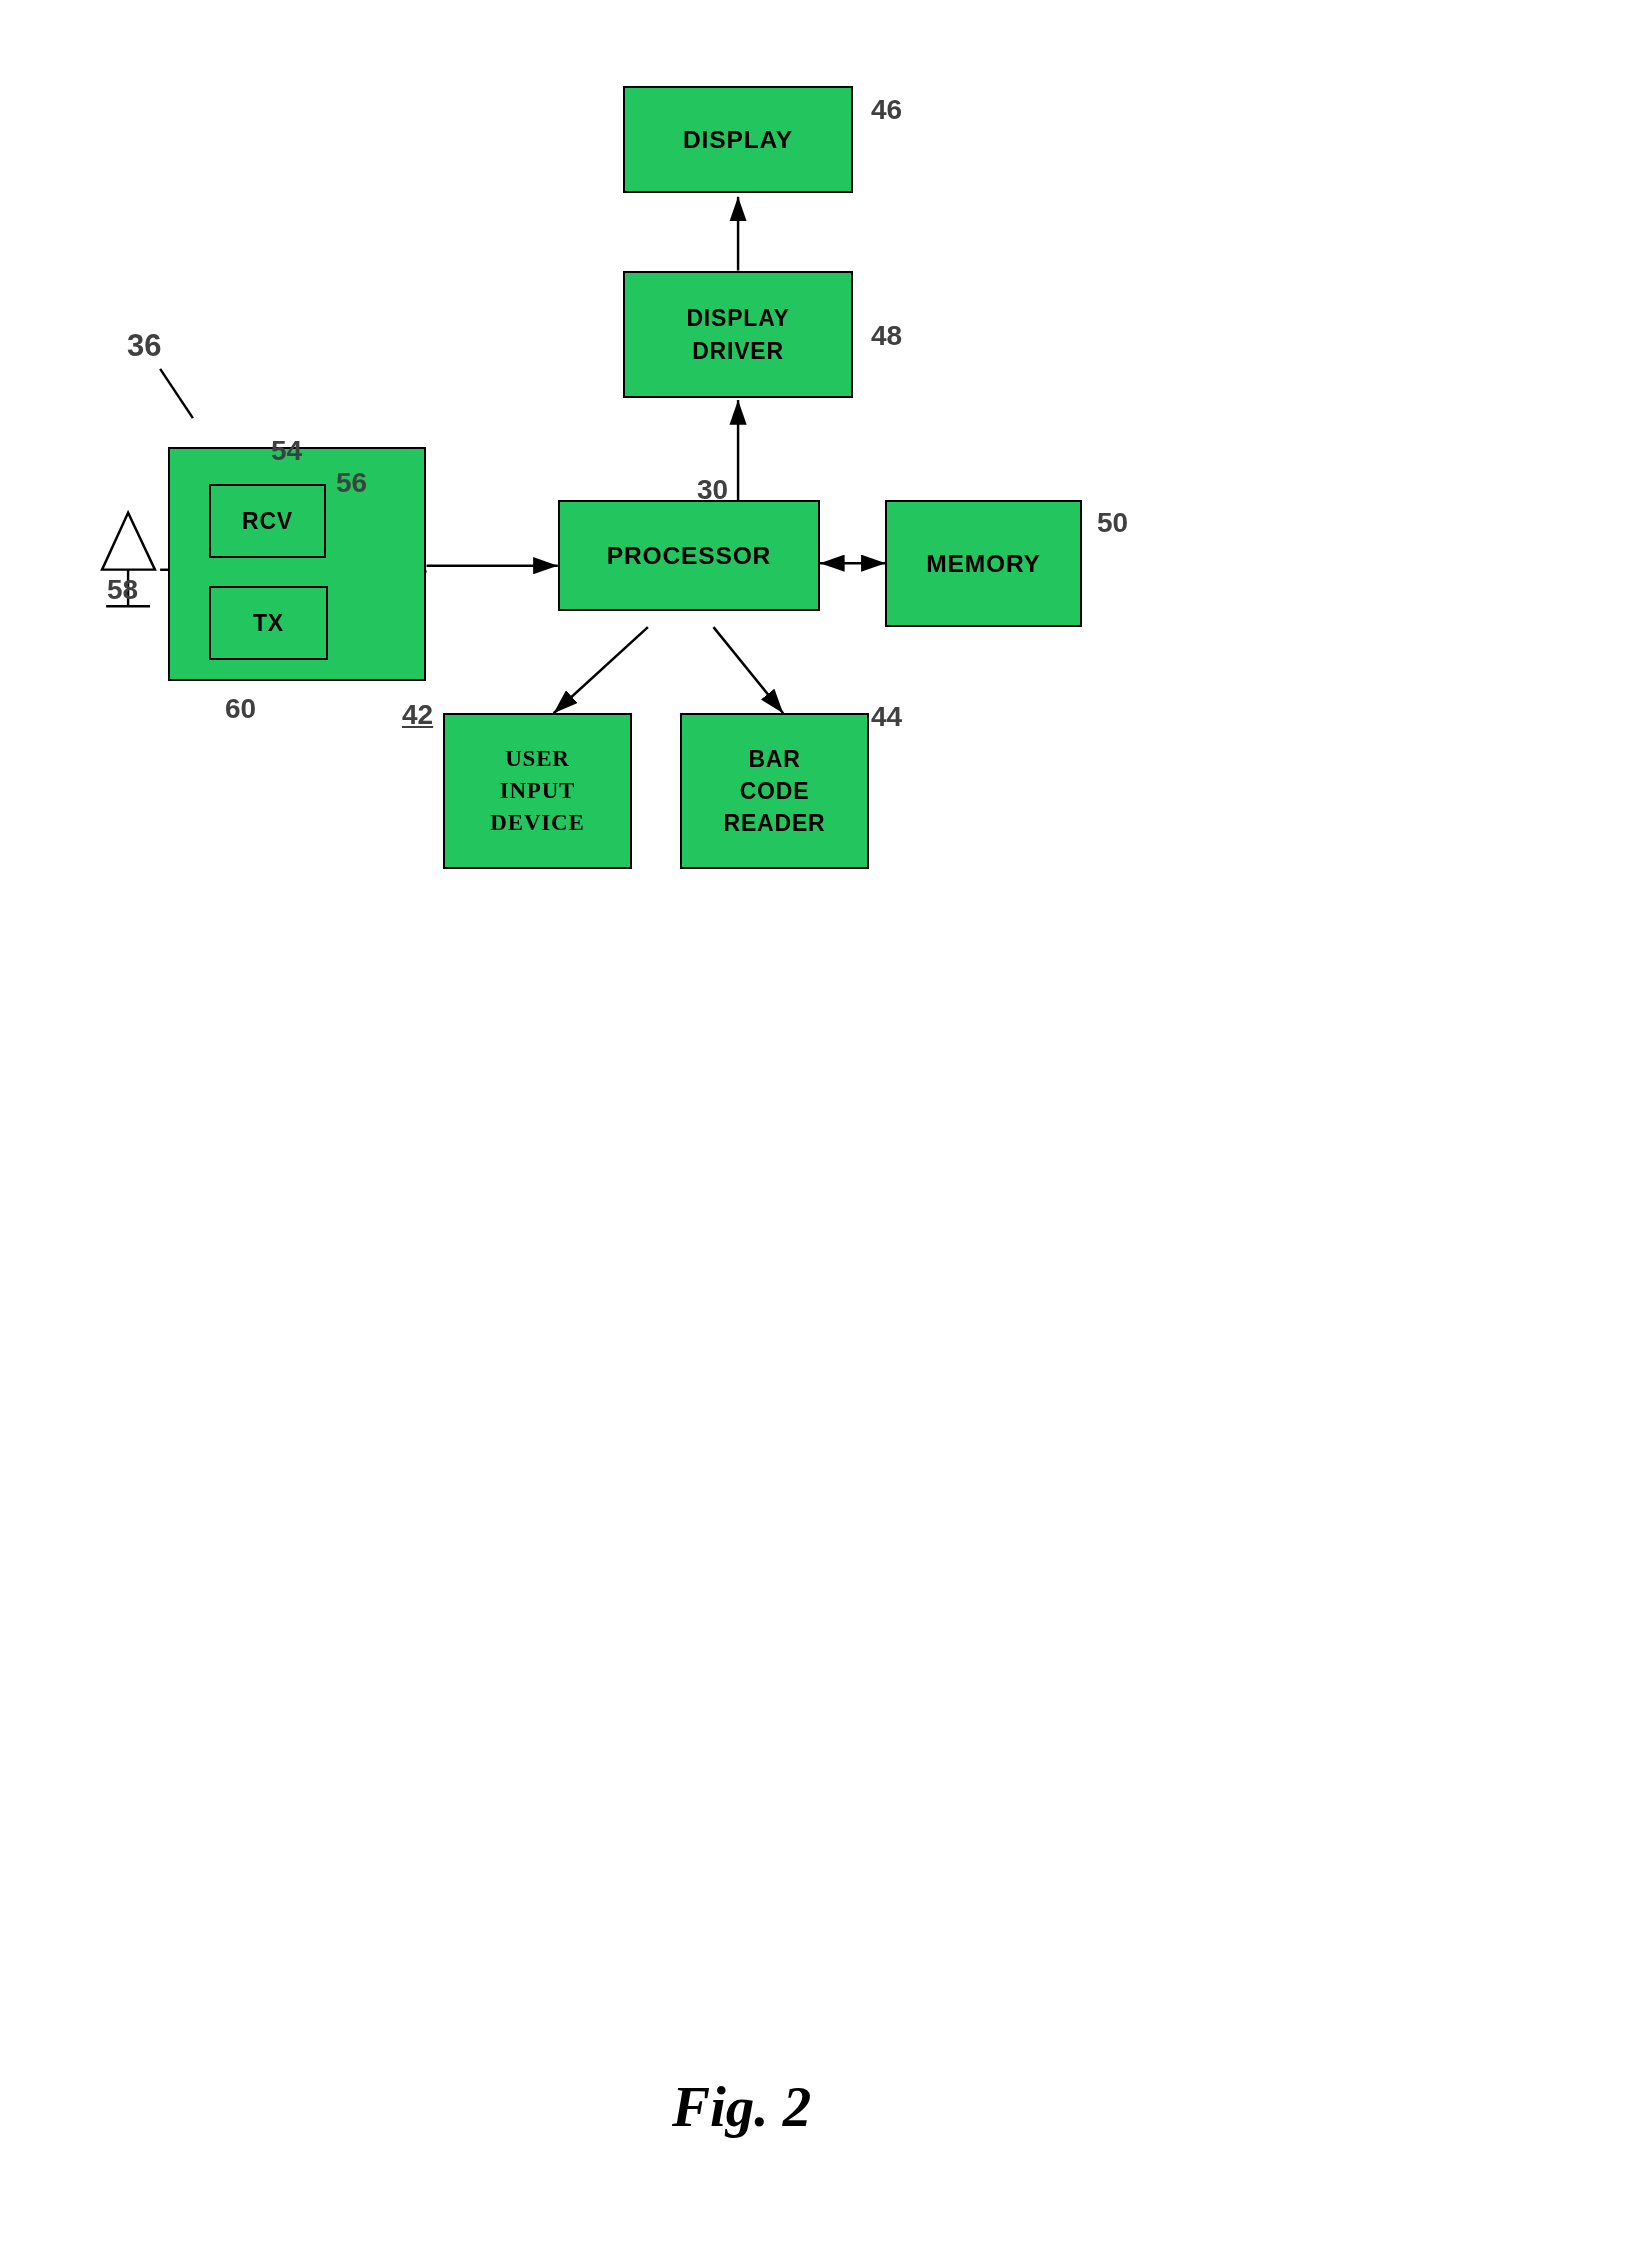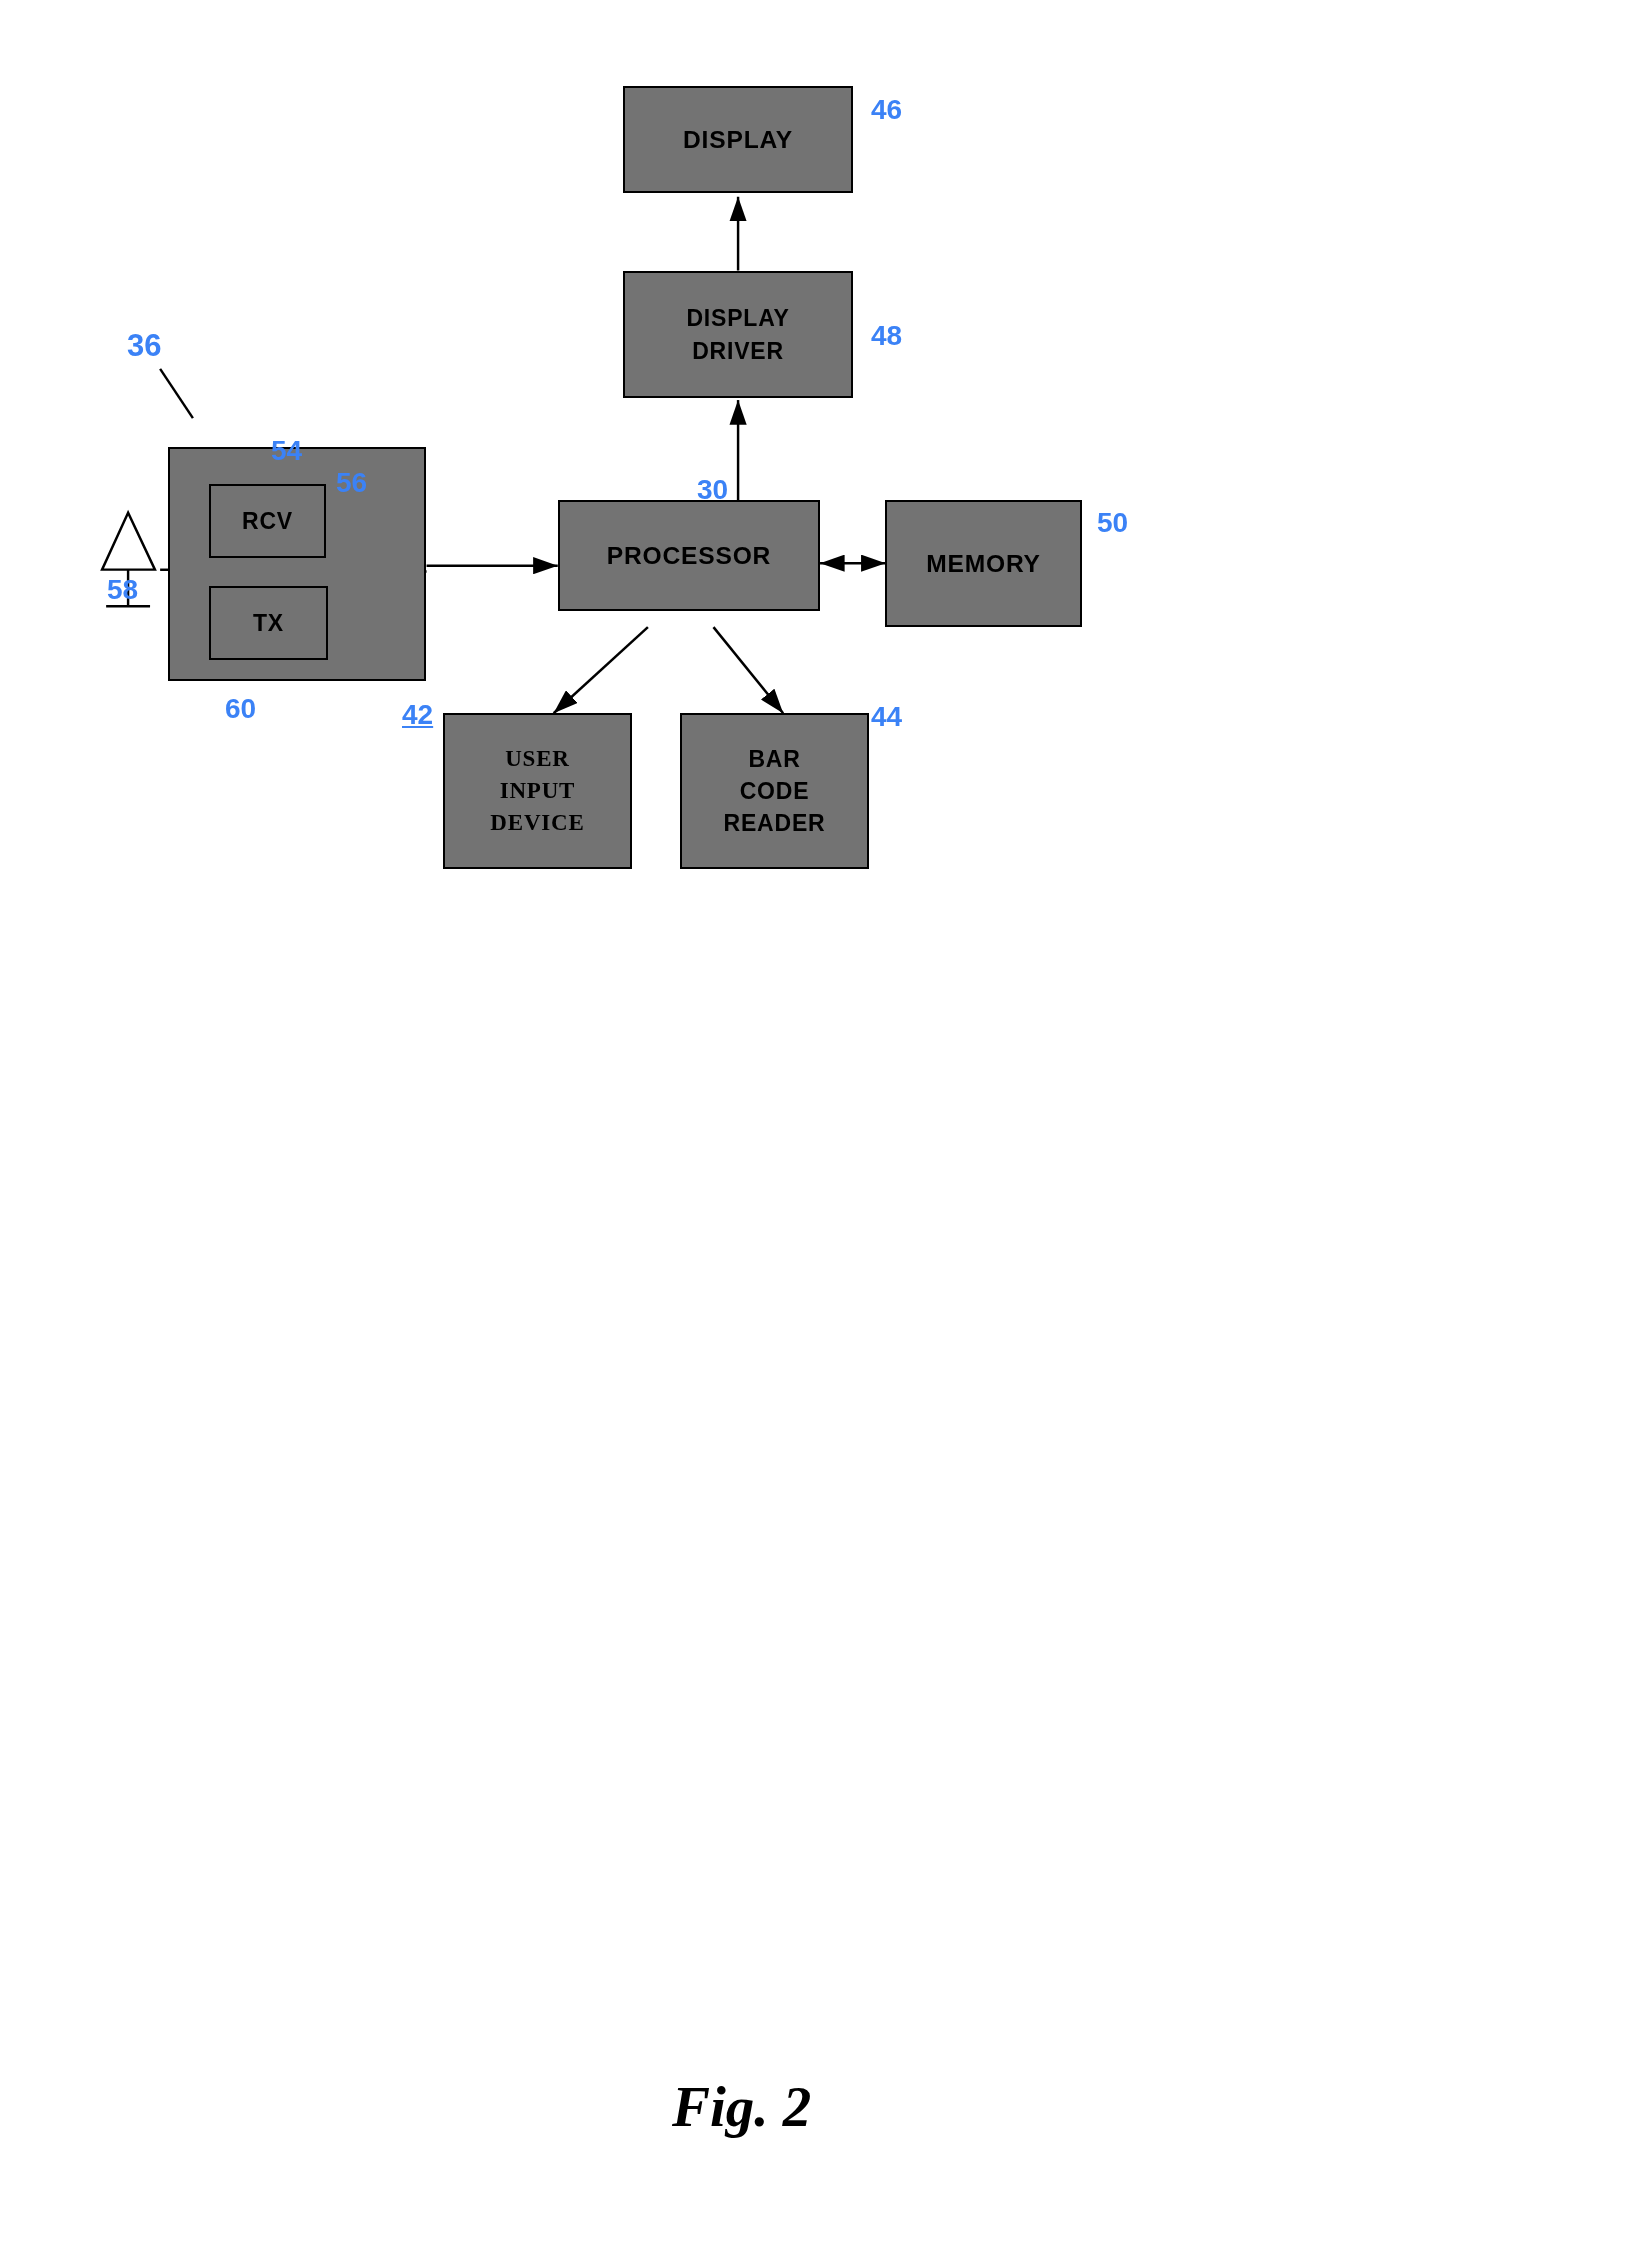--- a/index.html
+++ b/index.html
@@ -17,21 +17,21 @@
       position: absolute;
       top: 0;
       left: 0;
       width: 1627px;
       height: 2261px;
     }
 
     .block {
       position: absolute;
       border: 2.5px solid #000;
-      background: #737373;
+      background: #22c55e;
       display: flex;
       align-items: center;
       justify-content: center;
       text-align: center;
       font-size: 23px;
       font-weight: bold;
       letter-spacing: 0.8px;
     }
 
     
@@ -50,21 +50,21 @@
       font-weight: bold;
       font-style: italic;
       color: #000;
       font-family: 'Times New Roman', serif;
     }
 
     .ref-label {
       position: absolute;
       font-size: 28px;
       font-weight: bold;
-      color: #3b82f6;
+      color: #404040;
     }
 
     
     .antenna-container {
       position: absolute;
     }
   </style>
 </head>
 <body>
 

